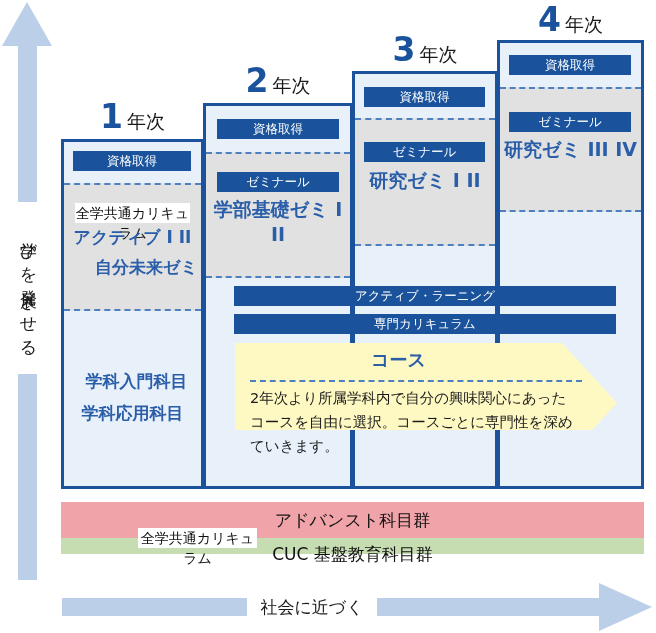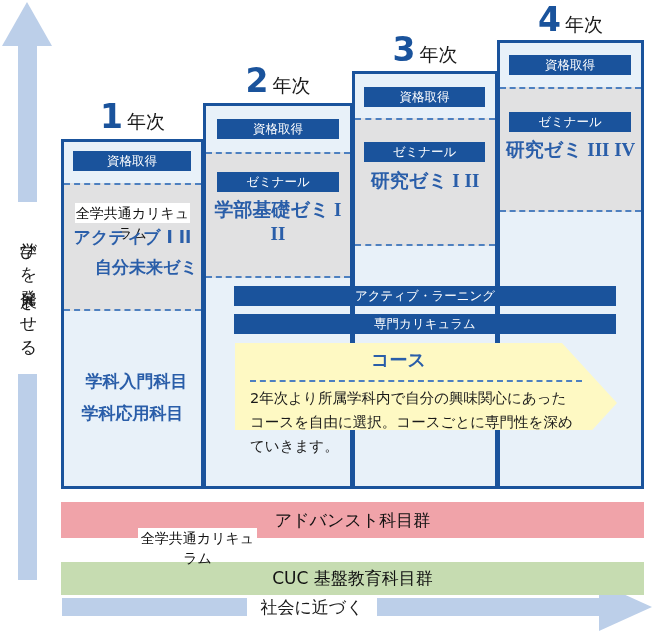--- a/index.html
+++ b/index.html
@@ -37,21 +37,21 @@
   .c3-gray{top:44px;height:128px;}
   .c4-cert{left:9px;top:12px;width:122px;}
   .c4-gray{top:44px;height:125px;}
   .white-tag{position:absolute;background:#fff;color:#111;font-size:14px;line-height:20px;
        height:20px;text-align:center;z-index:3;}
   .c1-tag{left:11px;top:61px;width:115px;}
   .blue-strong{position:absolute;left:0;right:0;text-align:center;color:var(--text-blue);
        font-weight:bold;font-size:17px;z-index:3;}
   .c1-item1{top:84px;} .c1-item2{top:114px;margin-left:28px;}
   .c1-low1{top:228px;padding-left:8px;} .c1-low2{top:260px;}
-  .sem-name{font-size:19px;font-family:Liberation Serif, serif;}
+  .sem-name{font-size:19px;}
   .c2-sem{left:11px;top:66px;width:122px;} .c2-name{top:91px;}
   .c3-sem{left:9px;top:68px;width:121px;}  .c3-name{top:94px;}
   .c4-sem{left:9px;top:69px;width:122px;}  .c4-name{top:94px;}
   
   .yhead{position:absolute;text-align:center;white-space:nowrap;z-index:4;}
   .yh1{left:61px;width:143px;top:97px;}
   .yh2{left:203px;width:150px;top:61px;}
   .yh3{left:352px;width:146px;top:30px;}
   .yh4{left:497px;width:147px;top:0px;}
   .ynum{font-size:33px;font-weight:bold;color:var(--dark-blue);}
@@ -65,21 +65,21 @@
            clip-path:polygon(0 0,327px 0,382px 60px,327px 120px,0 120px);}
   .course-title{position:absolute;left:0;width:327px;top:5px;text-align:center;
            font-size:18px;font-weight:bold;color:var(--text-blue);}
   .course-dash{position:absolute;left:15px;width:332px;top:37px;height:0;
            border-top:2px dashed var(--dashed-blue);}
   .course-desc{position:absolute;left:15px;top:43px;width:340px;font-size:14.5px;
            line-height:24px;color:var(--ink);}
   
   .band{position:absolute;left:61px;width:583px;text-align:center;color:#111;font-size:17px;z-index:1;}
   .band-adv{top:502px;height:36px;line-height:36px;background:var(--pink);}
-  .band-cuc{top:538px;height:33px;line-height:33px;background:var(--green);margin-top:24px;}
+  .band-cuc{top:538px;height:16px;line-height:33px;background:var(--green);}
   .band-tag{left:138px;top:528px;width:119px;z-index:7;}
   
   .b-left{position:absolute;left:62px;top:598px;width:185px;height:18px;background:var(--arrow-blue);}
   .b-label{position:absolute;left:247px;top:596px;width:130px;text-align:center;
            font-size:17px;color:var(--ink);}
   .b-right{position:absolute;left:377px;top:598px;width:222px;height:18px;background:var(--arrow-blue);}
   .b-head{position:absolute;left:599px;top:583px;width:0;height:0;
            border-top:24px solid transparent;border-bottom:24px solid transparent;
            border-left:53px solid var(--arrow-blue);}
 </style>

